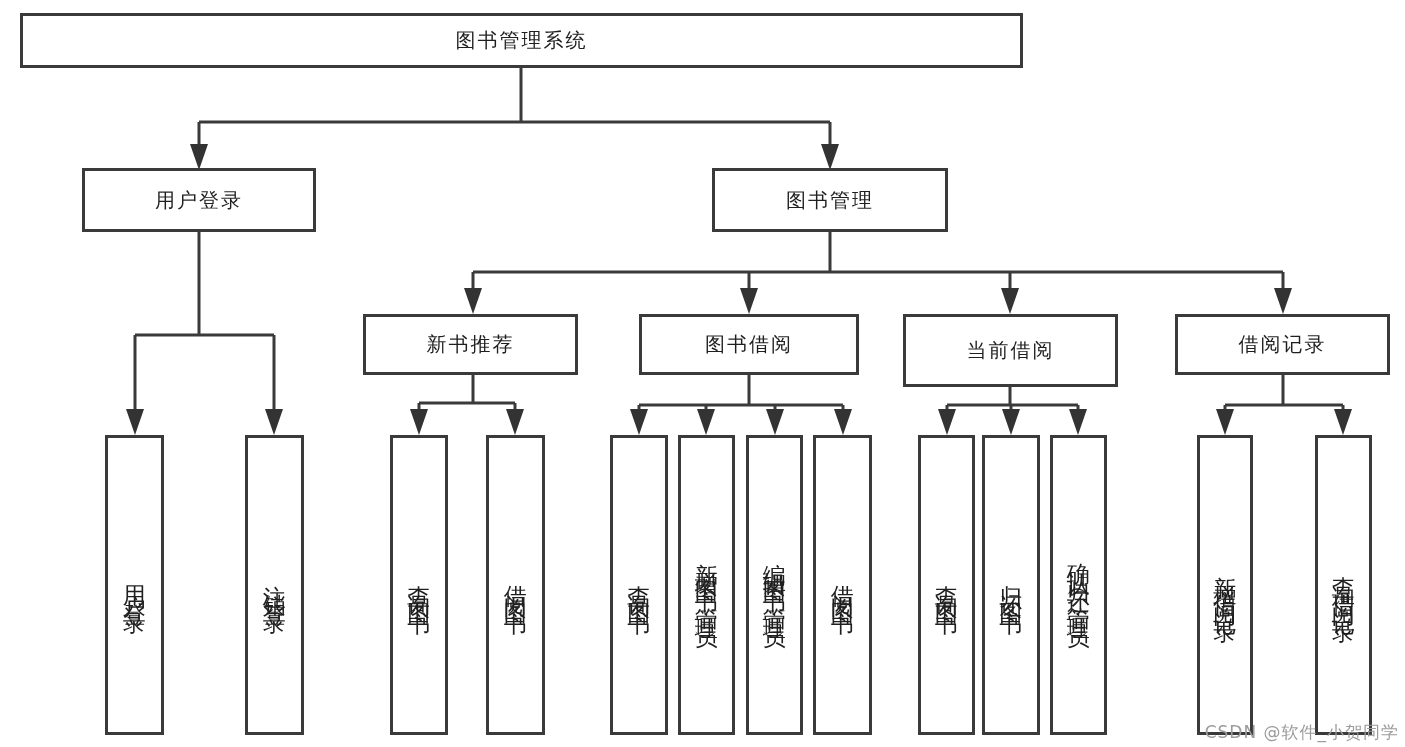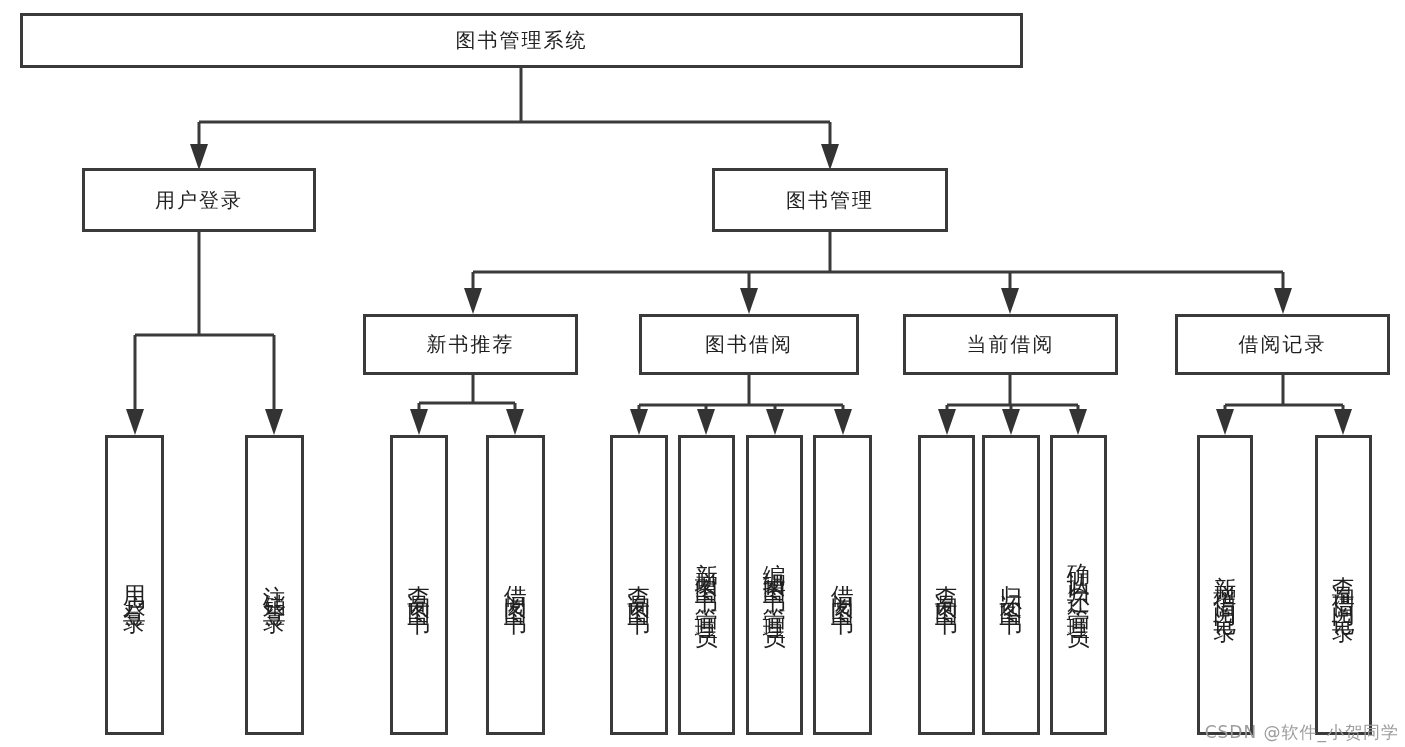--- a/index.html
+++ b/index.html
@@ -80,21 +80,21 @@
   <div class="box h" style="left:712px; top:168px; width:236px; height:64px;">
     <span>图书管理</span>
   </div>
 
   <div class="box h" style="left:639px; top:314px; width:220px; height:61px;">
     <span>图书借阅</span>
   </div>
   <div class="box h" style="left:363px; top:314px; width:215px; height:61px;">
     <span>新书推荐</span>
   </div>
-  <div class="box h" style="left:903px; top:314px; width:215px; height:61px;">
+  <div class="box h" style="left:903px; top:314px; width:215px; height:73px;">
     <span>当前借阅</span>
   </div>
   <div class="box h" style="left:1175px; top:314px; width:215px; height:61px;">
     <span>借阅记录</span>
   </div>
 
   <div class="box v" style="left:105px; top:435px; width:59px; height:300px;">
     <span class="vt">用户登录</span>
   </div>
   <div class="box v" style="left:245px; top:435px; width:59px; height:300px;">

